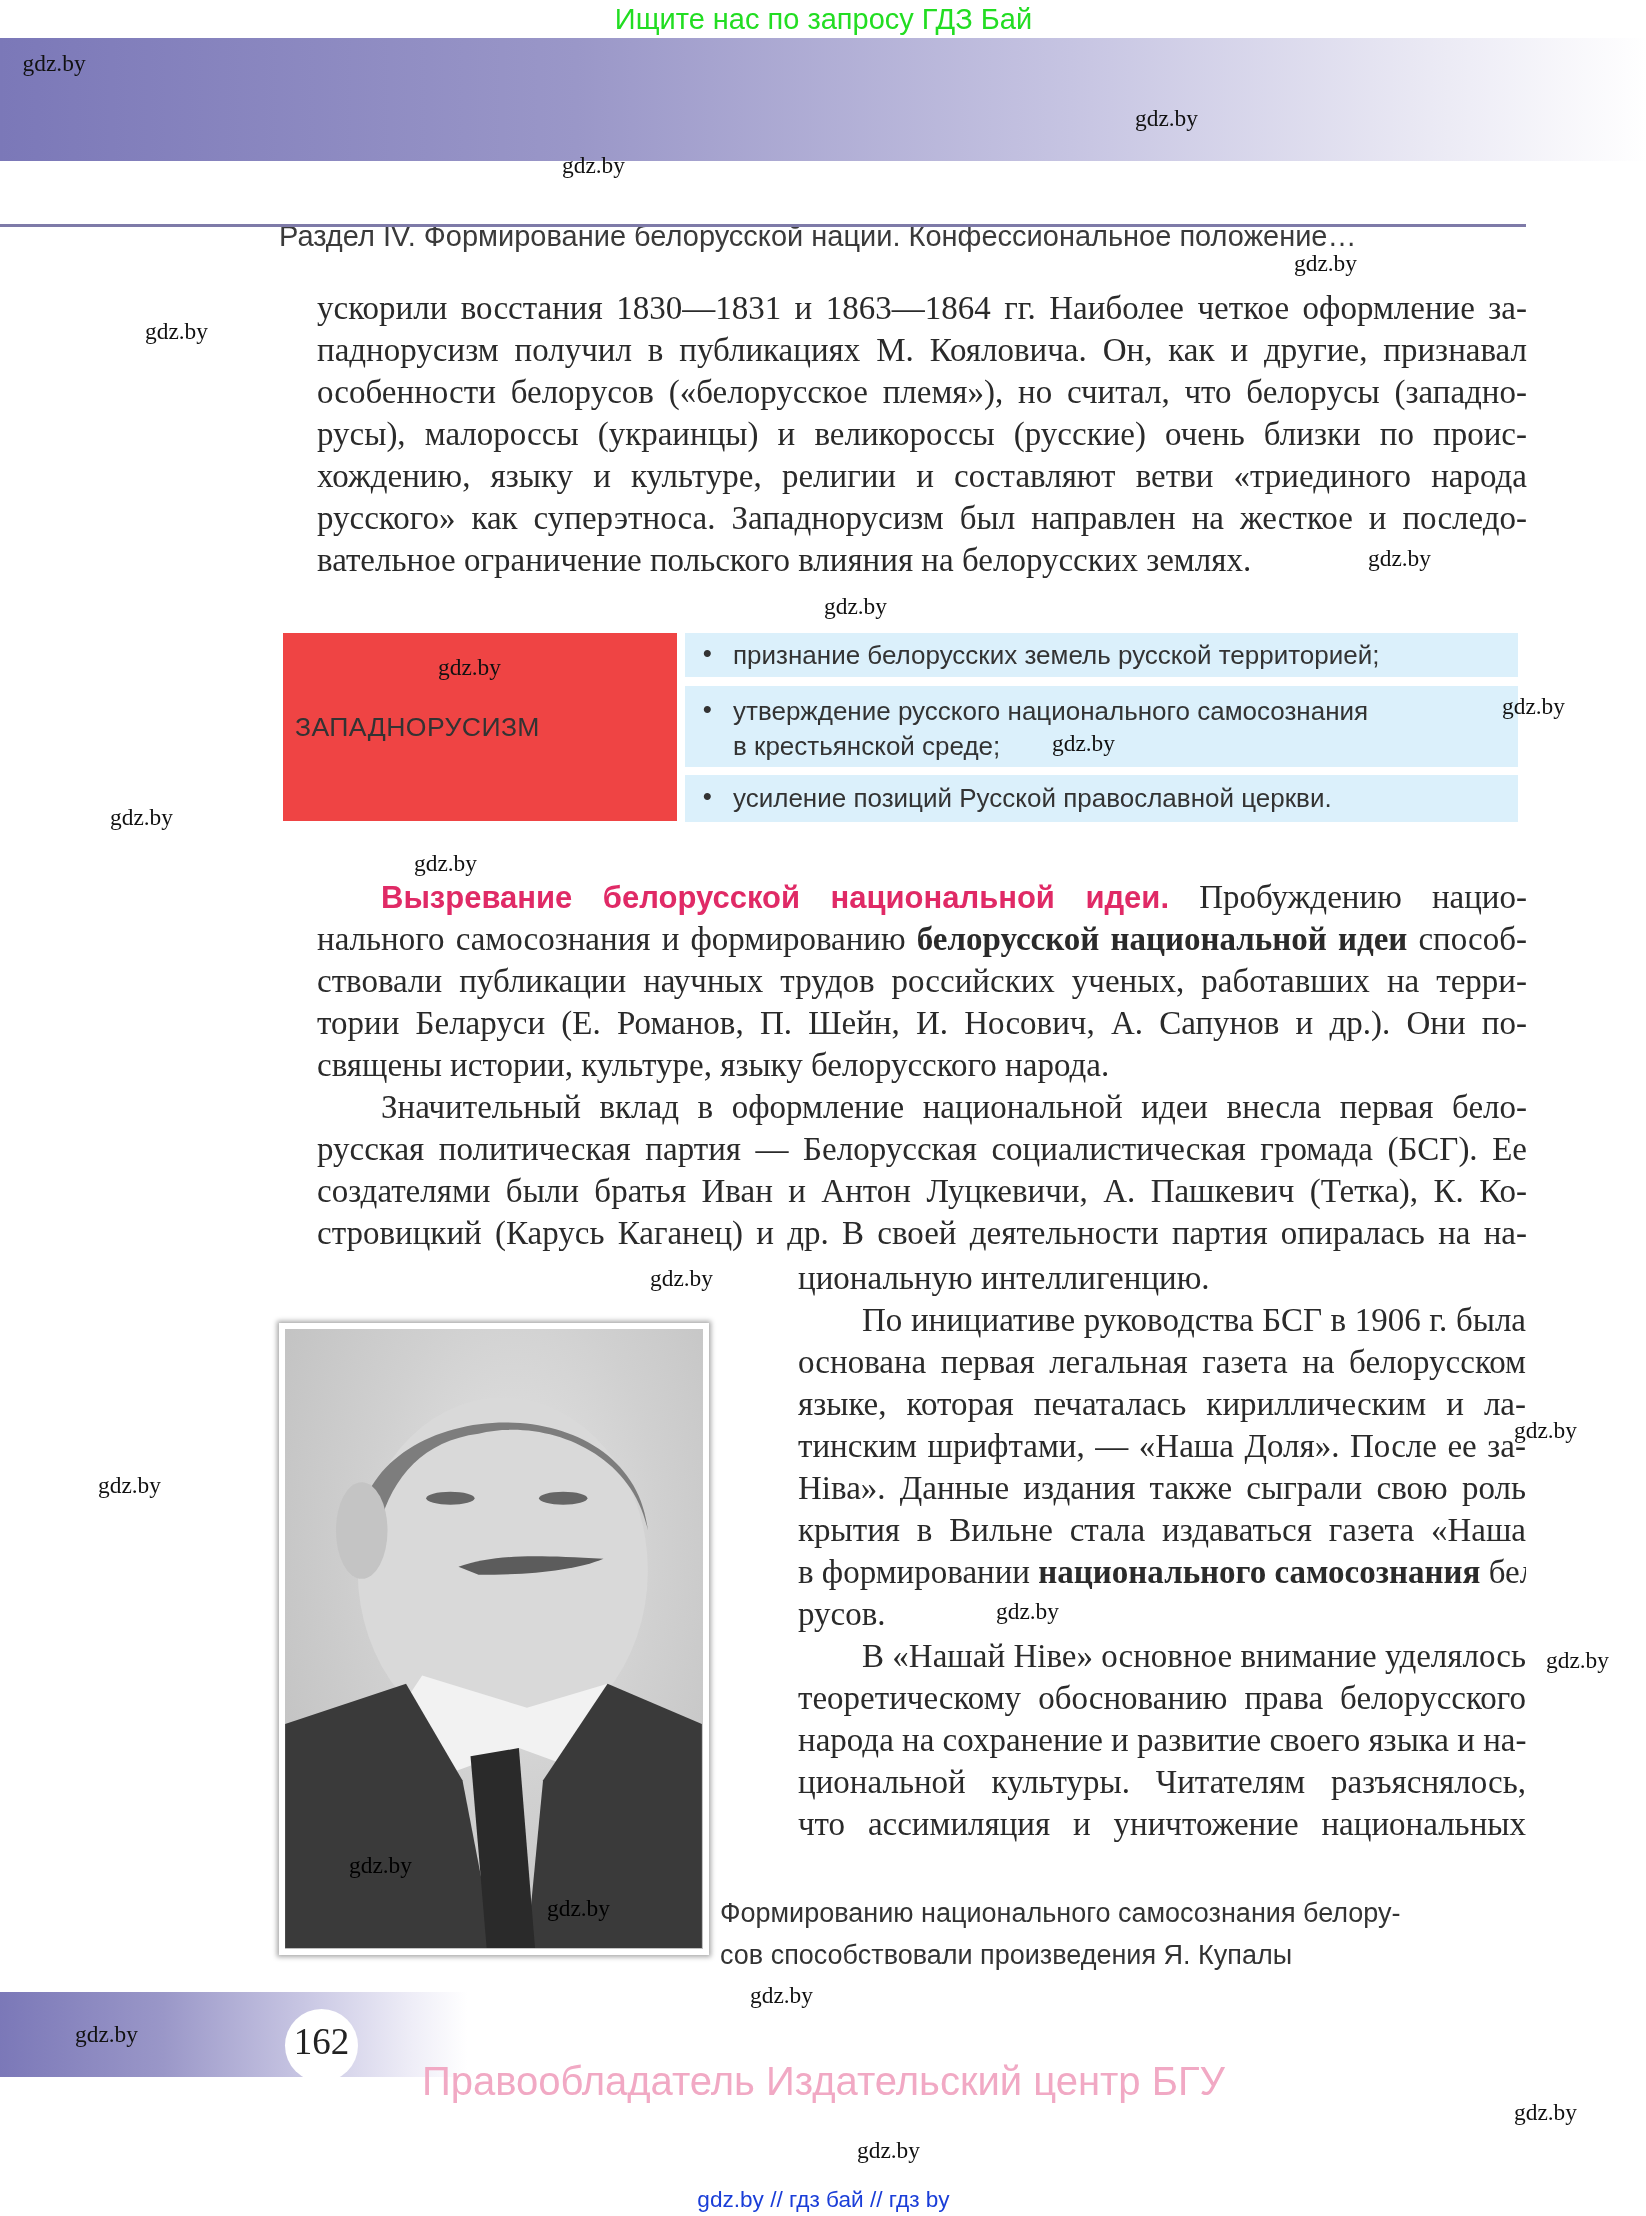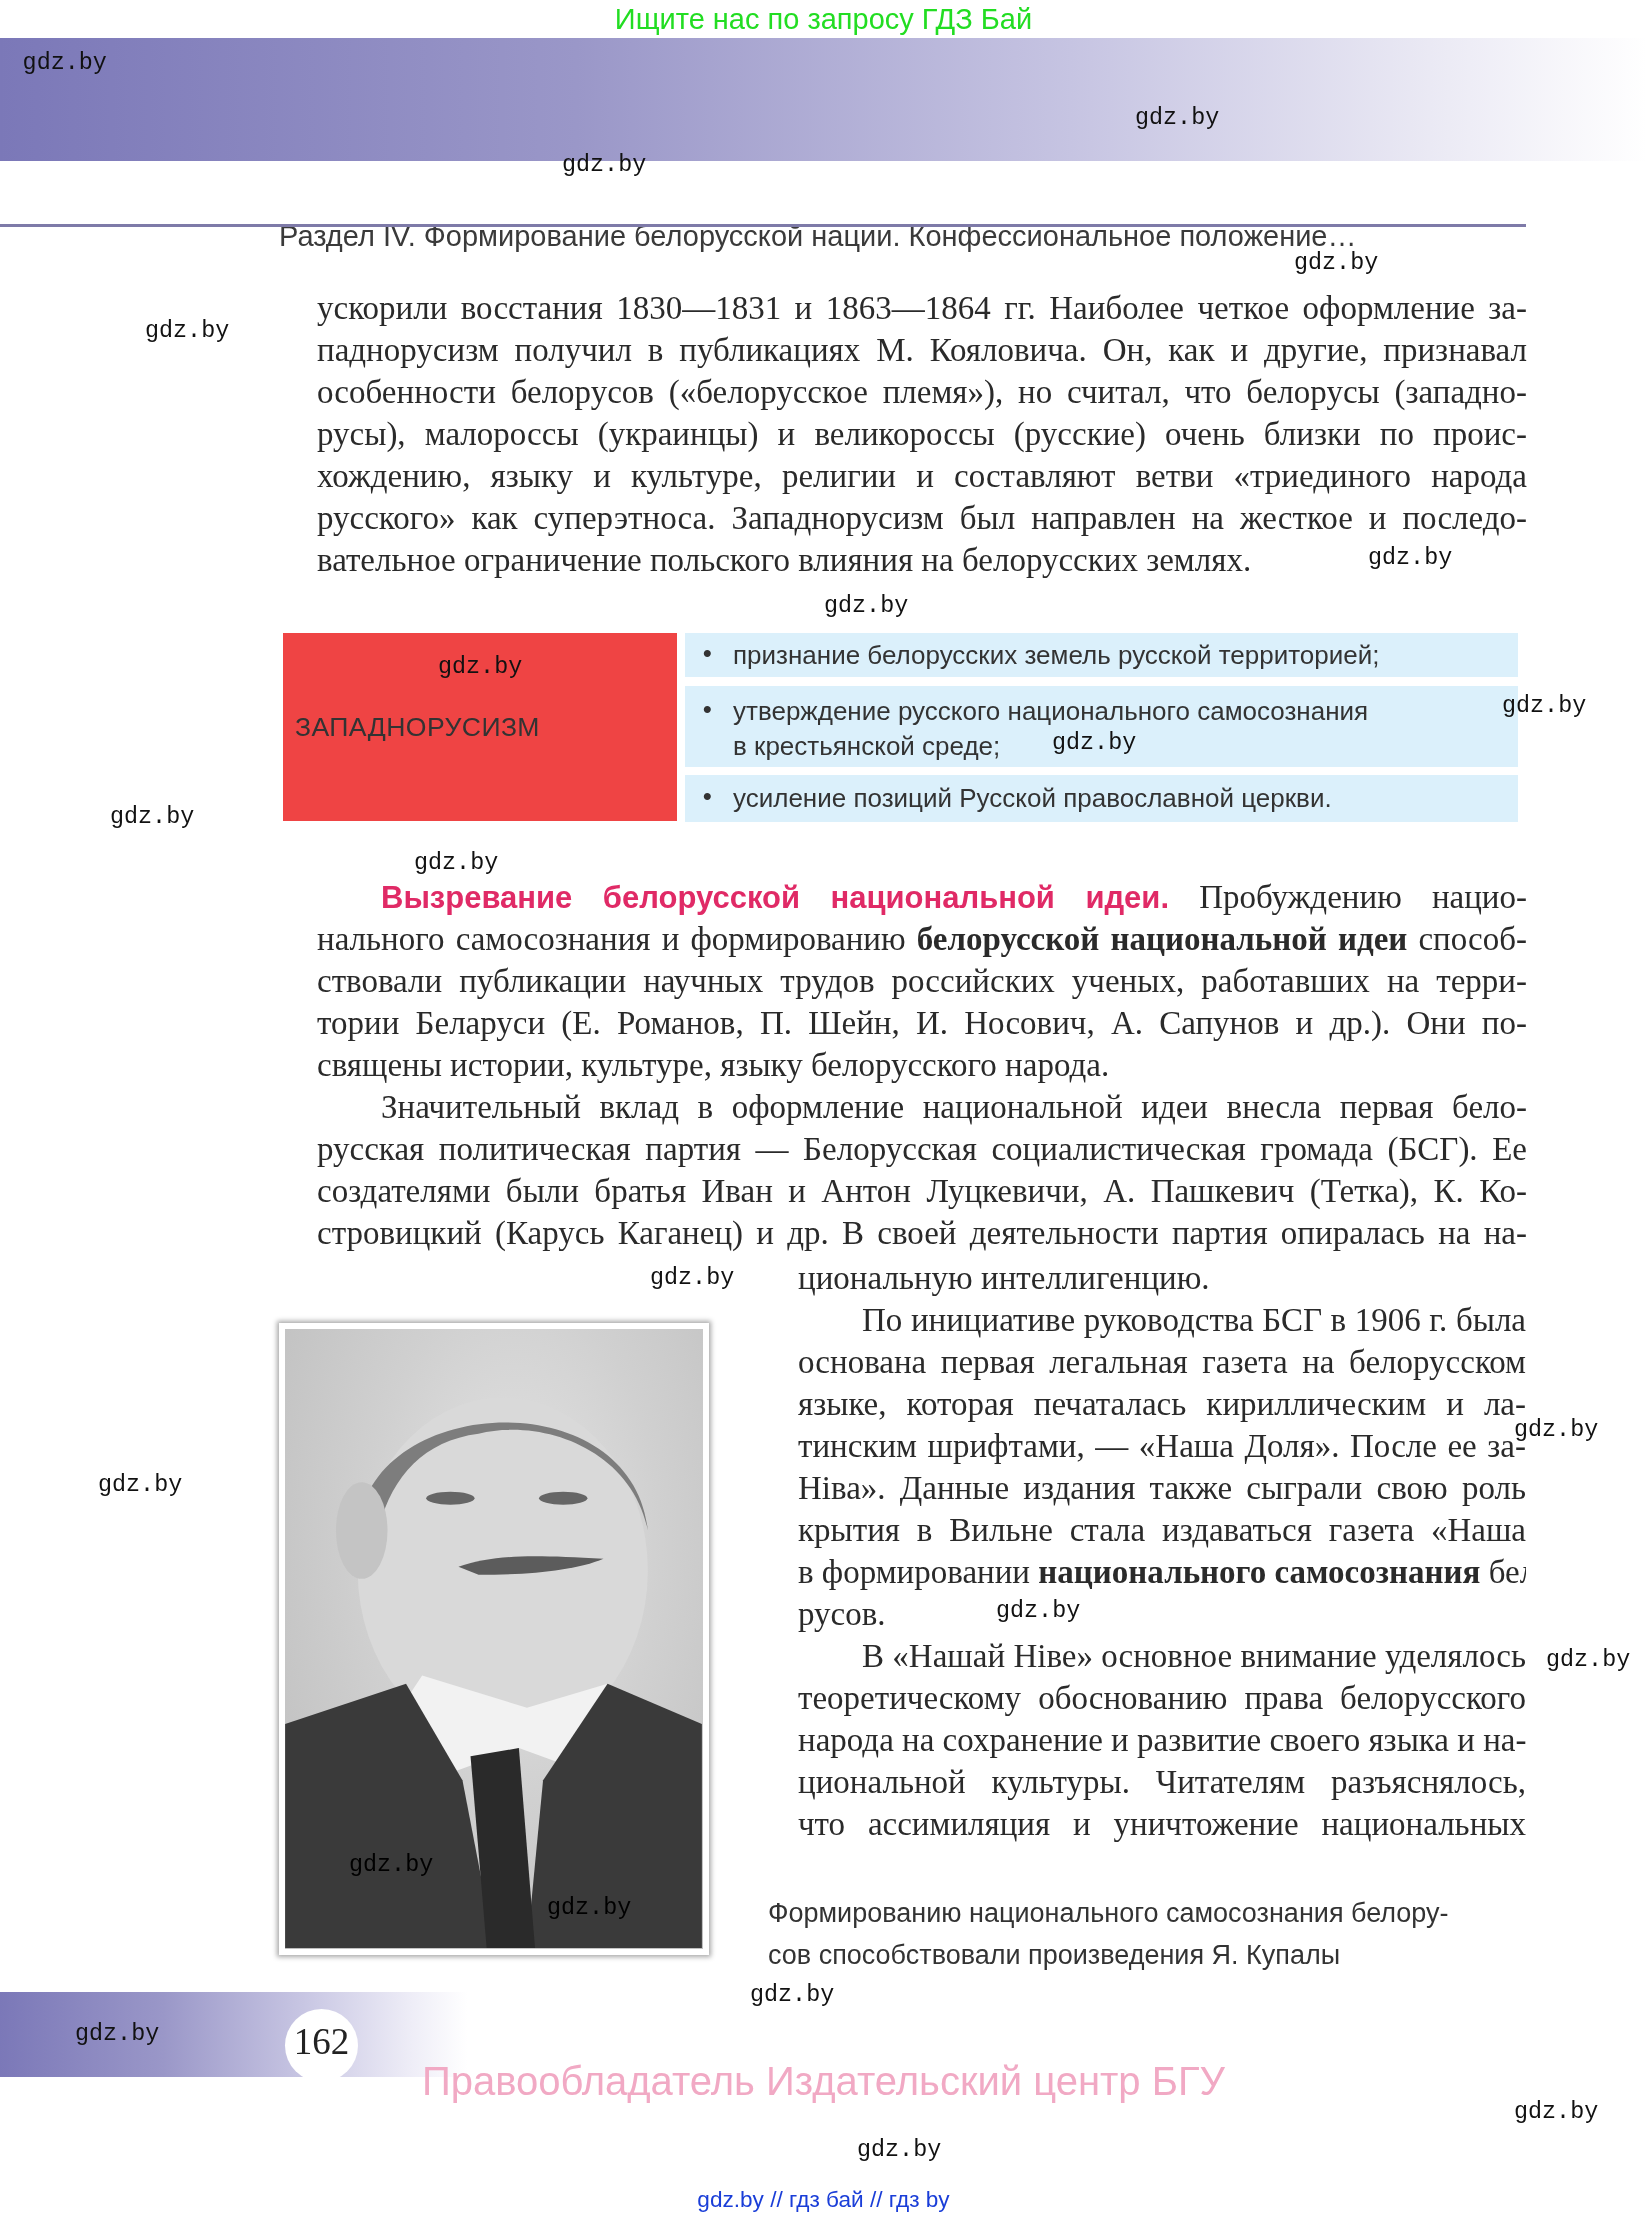--- a/index.html
+++ b/index.html
@@ -4,35 +4,35 @@
 <style>
   html, body { margin:0; padding:0; }
   body { width:1647px; height:2216px; position:relative; background:#ffffff; overflow:hidden; font-family:"Liberation Serif", serif; color:#2b2b2b; }
   .abs { position:absolute; }
   .sans { font-family:"Liberation Sans", sans-serif; }
   .top-search { left:0; width:1647px; top:3.2px; text-align:center; color:#22dd22; font-size:29px; }
   .header-band { left:0; top:38px; width:1647px; height:123px;
     background:linear-gradient(to right,#7b78b8 0%,#9a97c8 35%,#c6c4e2 65%,#ecebf5 88%,#ffffff 100%); }
   .header-title { left:279px; top:172px; font-size:29px; color:#3a3a3a; white-space:nowrap;margin-top:48px; }
   .header-rule { left:0; top:224px; width:1526px; height:3.2px; background:#7e7aa8; }
-  .wm { font-family:Liberation Mono, monospace; font-size:23.4px; color:#111; white-space:nowrap; }
+  .wm { font-family:Liberation Serif, serif; font-size:23.4px; color:#111; white-space:nowrap; }
   .para { font-size:33px; line-height:42px; text-align:justify; text-align-last:justify; color:#2a2a2a; }
   .para .line { display:block; height:42px; white-space:nowrap; overflow:hidden; text-align:justify; text-align-last:justify;margin-left:38px; }
   .para .line.last { text-align-last:left; }
   .table-left { left:283px; top:633px; width:394px; height:188px; background:#ef4444; }
   .table-left span { position:absolute; left:12px; top:79px; font-family:"Liberation Sans", sans-serif; font-size:26.6px; color:#333; letter-spacing:0.4px; }
   .cell { background:#dbf0fb; left:685px; width:833px; font-family:"Liberation Sans", sans-serif; font-size:26px; color:#333; }
   .cell .bullet { position:absolute; left:17.7px; font-size:26px; }
   .cell .txt { position:absolute; left:48px; line-height:35px; white-space:nowrap; }
   .heading-red { color:#e02a66; font-family:"Liberation Sans", sans-serif; font-weight:bold; font-size:31px; }
   .bold { font-weight:bold; }
   .photo { left:279px; top:1323px; width:430px; height:632px; background:#fff; box-shadow:0 0 4.8px 1.6px rgba(0,0,0,0.35); }
   .photo-inner { position:absolute; left:6.4px; top:6.4px; right:6.4px; bottom:6.4px; overflow:hidden;
     background:radial-gradient(ellipse at 55% 35%, #e4e4e4 0%, #d0d0d0 45%, #bcbcbc 100%); }
-  .caption { left:768px; top:1892px; font-family:"Liberation Sans", sans-serif; font-size:27px; line-height:42px; color:#333; white-space:nowrap; }
+  .caption { left:720px; top:1892px; font-family:"Liberation Sans", sans-serif; font-size:27px; line-height:42px; color:#333; white-space:nowrap; }
   .footer-band { left:0; top:1992px; width:467px; height:85px;
     background:linear-gradient(to right,#7b78b8 0%,#9a97c8 35%,#c8c6e3 65%,#eeedf7 88%,#ffffff 100%); }
   .page-circle { left:285px; top:2009px; width:73px; height:73px; border-radius:50%; background:#fff; }
   .page-num { left:285px; top:2020px; width:73px; text-align:center; font-size:37px; color:#222; }
   .copyright { left:0; width:1647px; top:2059px; text-align:center; font-family:Liberation Sans, sans-serif; font-size:40px; color:#f1a9c4; }
   .bottom-links { left:0; width:1647px; top:2187px; text-align:center; font-family:"Liberation Sans", sans-serif; font-size:22.6px; color:#1a3ed8; }
 </style>
 </head>
 <body>
 

